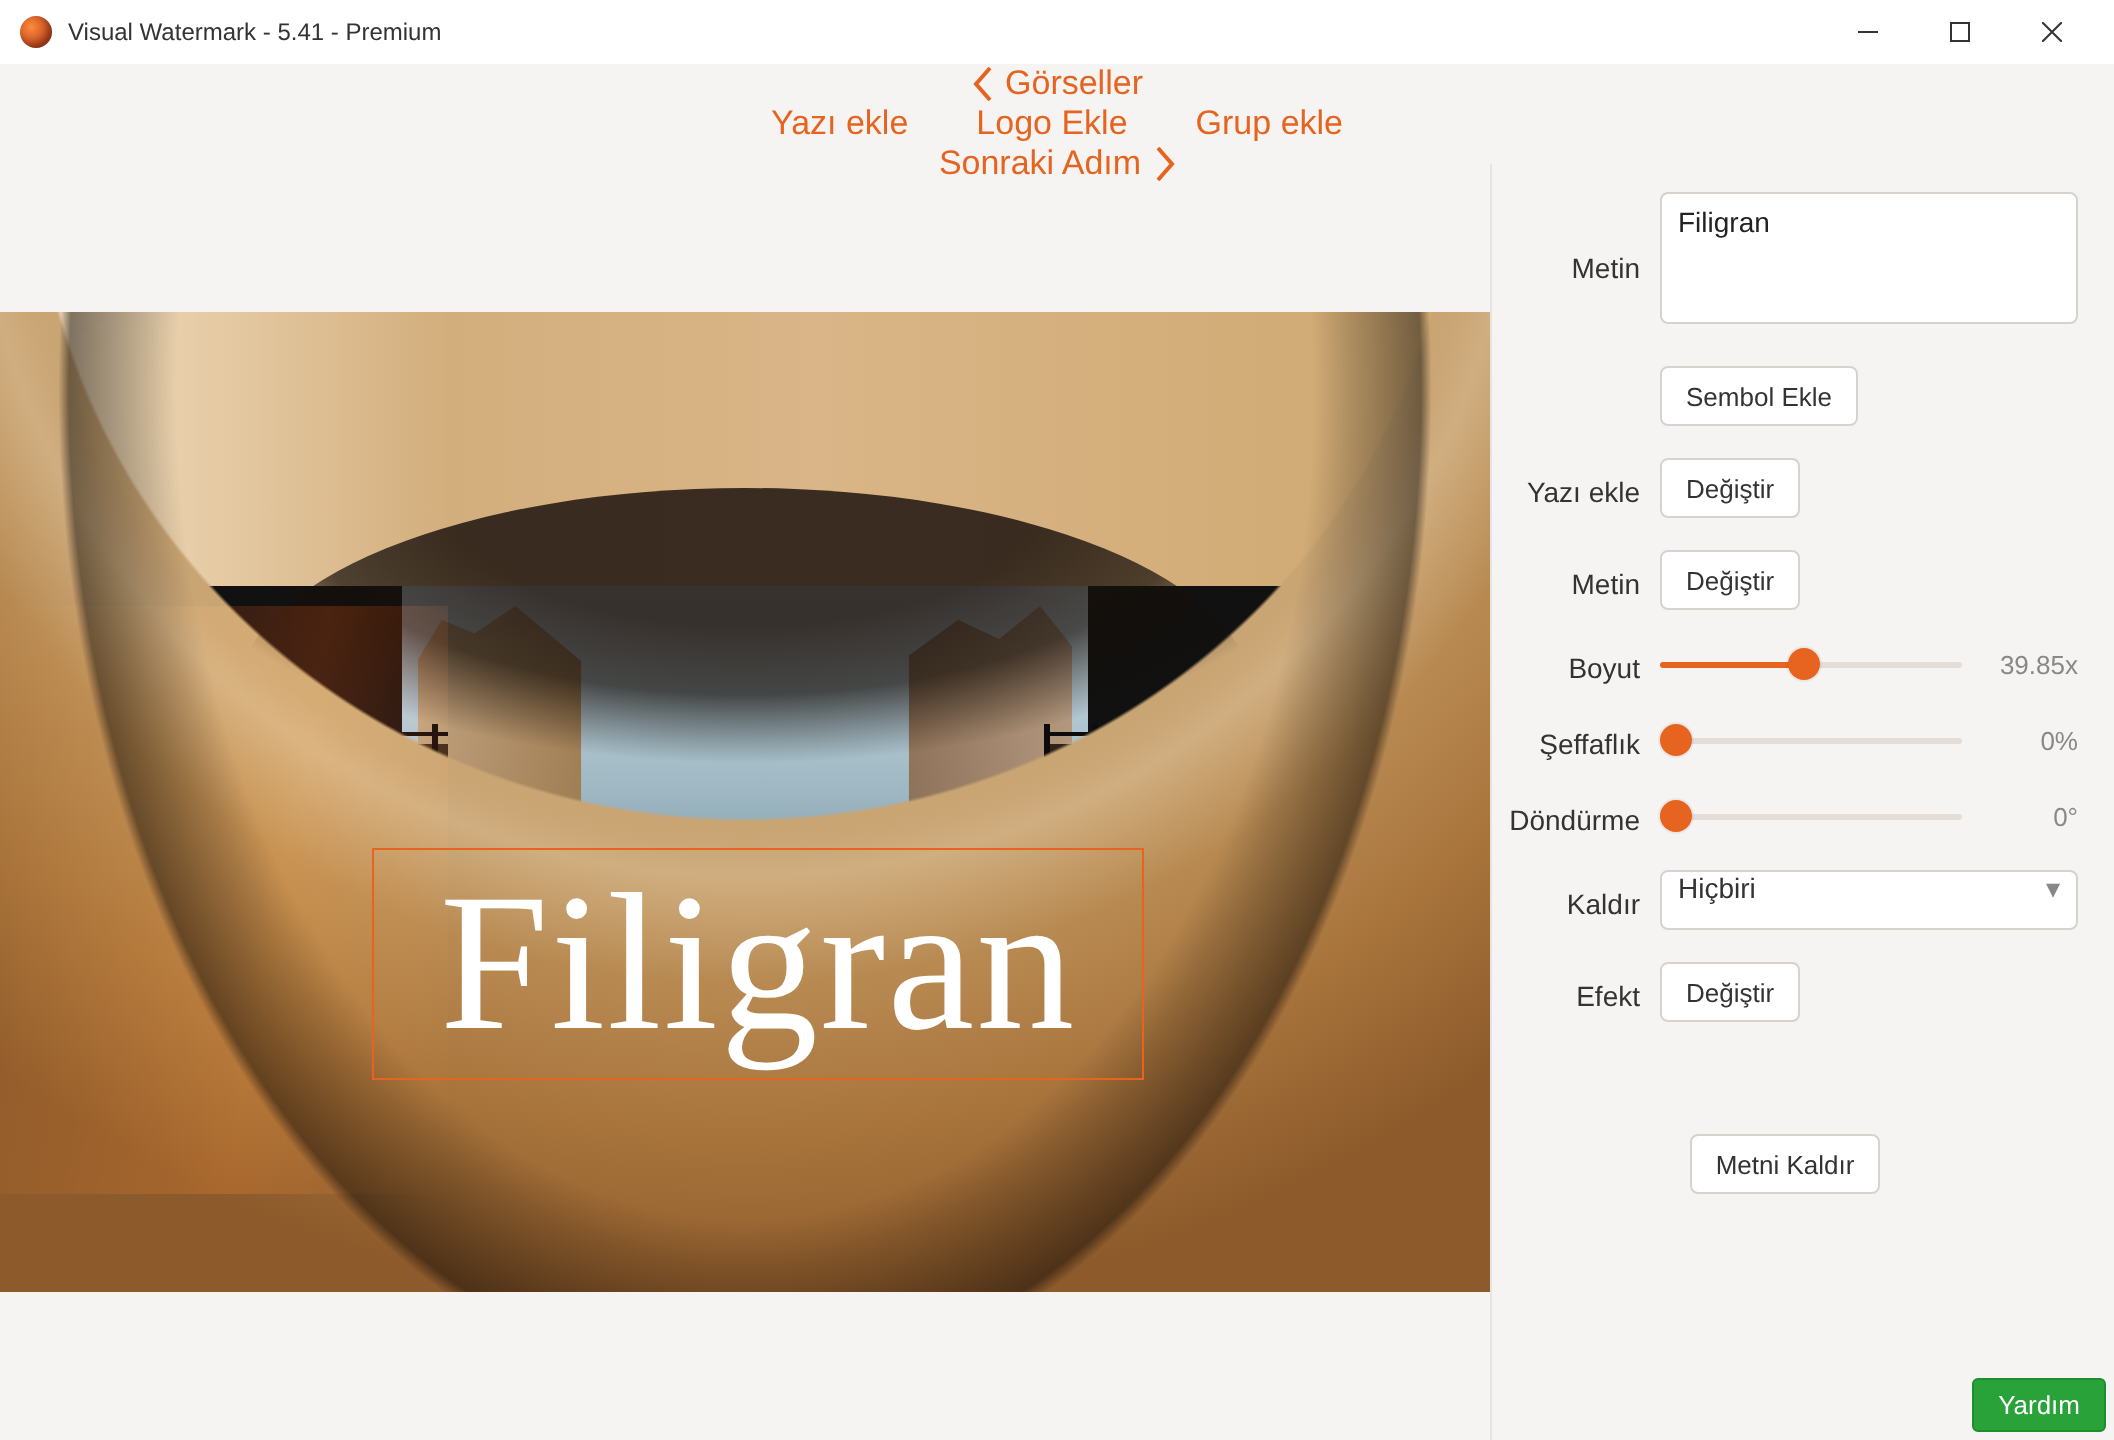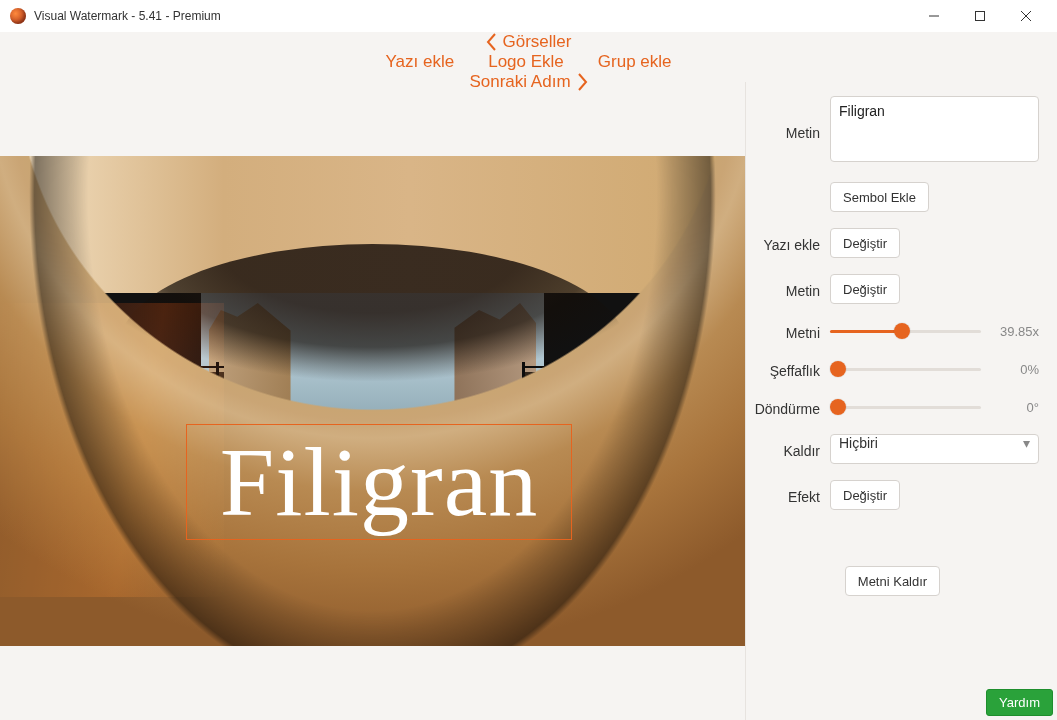--- a/index.html
+++ b/index.html
@@ -174,21 +174,21 @@
     </div>
 
     <div class="row">
       <div class="label">Metin</div>
       <div class="control">
         <button class="btn">Değiştir</button>
       </div>
     </div>
 
     <div class="row">
-      <div class="label">Metni</div>
+      <div class="label">Boyut</div>
       <div class="control">
         <div class="slider-wrap">
           <div class="slider-track"></div>
           <div class="slider-fill" style="width: calc((100% - 58px) * 0.48);"></div>
           <div class="slider-thumb" style="left: calc((100% - 58px) * 0.48);"></div>
           <div class="slider-val">39.85x</div>
         </div>
       </div>
     </div>
 

